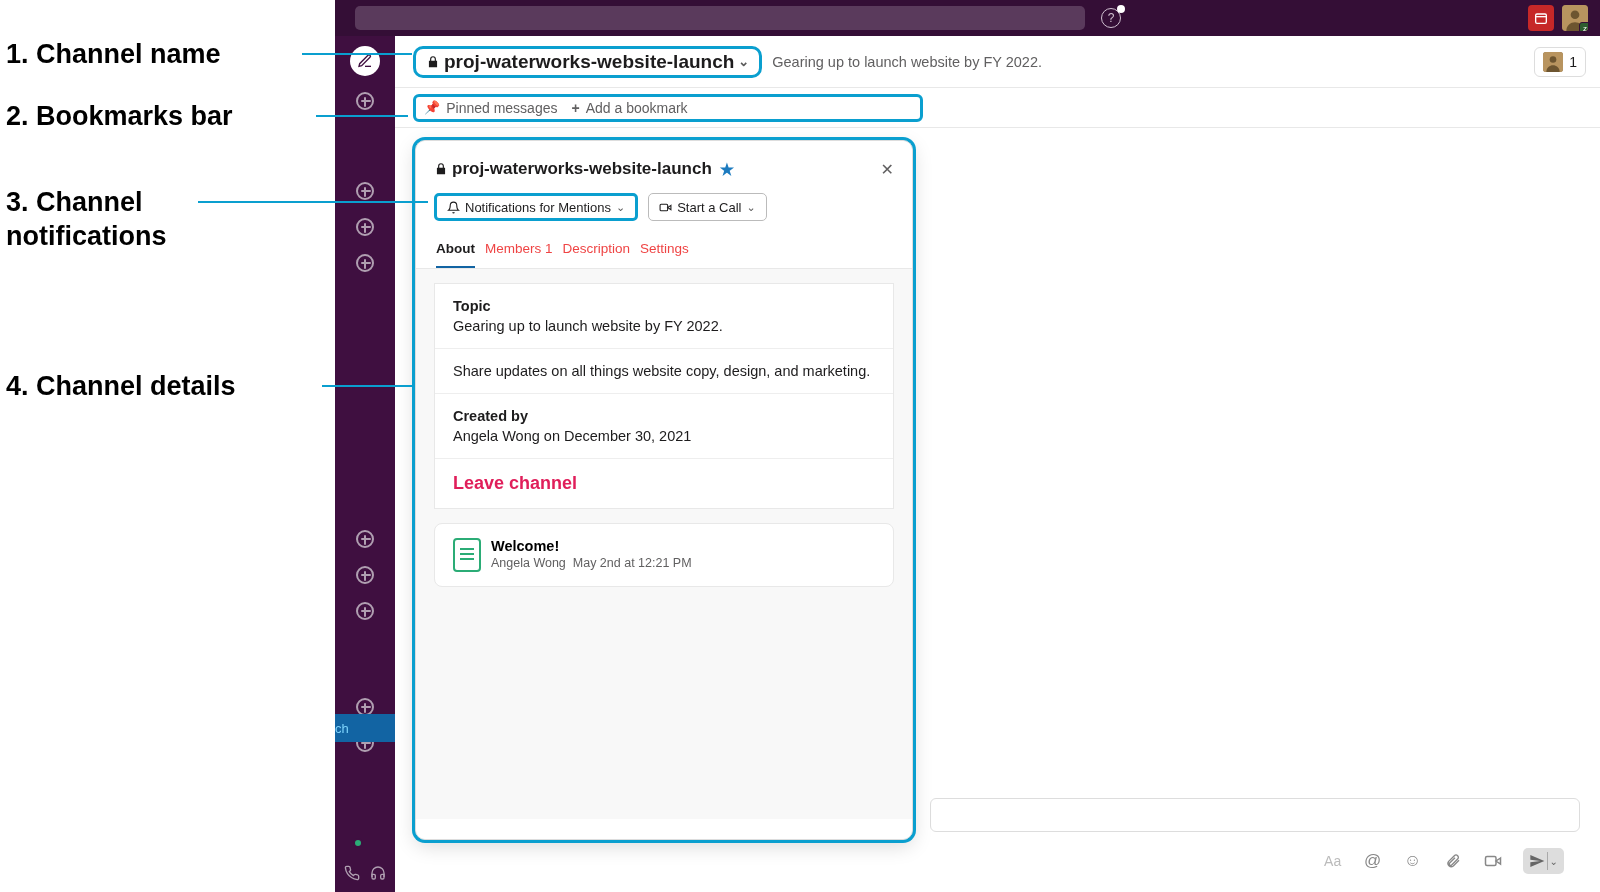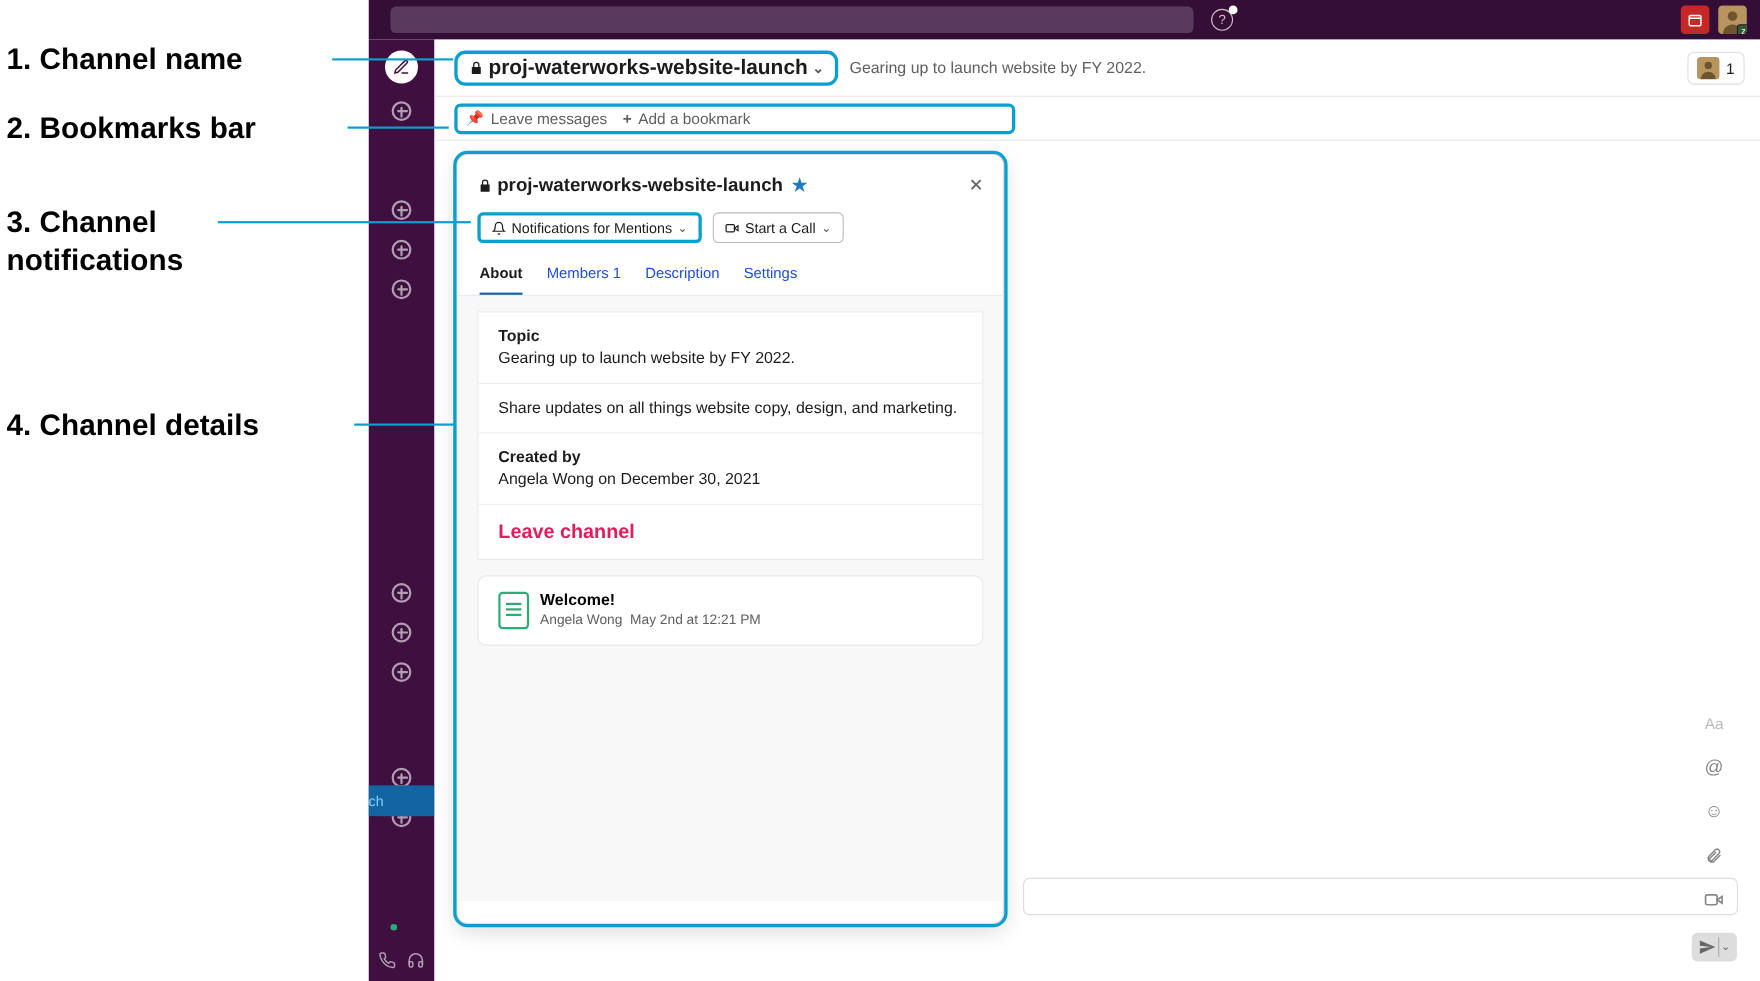--- a/index.html
+++ b/index.html
@@ -63,40 +63,40 @@
 .details-hd { display:flex; align-items:center; padding:18px 18px 6px 18px; }
 .details-title { font-weight:700; font-size:17px; color:#1d1c1d; display:flex; align-items:center; gap:4px; }
 .star-ic { color:#1d7bbf; margin-left:4px; font-size:16px; }
 .close-ic { margin-left:auto; color:#616061; font-size:16px; cursor:pointer; }
 
 .btn-row { display:flex; gap:10px; padding:8px 18px 12px; }
 .btn-outline { display:flex; align-items:center; gap:5px; height:28px; padding:0 10px; border:1px solid #bbb; border-radius:5px; font-size:13px; color:#1d1c1d; background:#fff; }
 .btn-outline.notif { border:3px solid #0a9fcf; }
 .btn-outline .chev { font-size:11px; color:#5a5a5a; }
 
-.tabs-row { display:flex; gap:22px; padding:0 20px; border-bottom:1px solid #e8e8e8; }
-.tab { font-size:13.5px; color:#1d4ed8; padding:8px 0 10px; border-bottom:2px solid transparent; cursor:pointer; }
+.tabs-row { display:flex; gap:10px; padding:0 20px; border-bottom:1px solid #e8e8e8; }
+.tab { font-size:13.5px; color:#ef4444; padding:8px 0 10px; border-bottom:2px solid transparent; cursor:pointer; }
 .tab.active { color:#1d1c1d; font-weight:600; border-bottom-color:#1264A3; }
 
 .card-body { padding:14px 18px; background:#f8f8f8; height:calc(100% - 148px); }
 .section-card { background:#fff; border:1px solid #e8e8e8; border-radius:0; margin-bottom:14px; }
 .sc-row { padding:14px 18px; border-bottom:1px solid #eee; }
 .sc-row:last-child { border-bottom:none; }
 .sc-label { font-weight:600; font-size:14.5px; color:#1d1c1d; margin-bottom:4px; }
 .sc-val { font-size:14.5px; color:#1d1c1d; }
 .leave-row { padding:14px 18px; color:#E01E5A; font-weight:600; font-size:18px; cursor:pointer; }
 .files-card { background:#fff; border:1px solid #e8e8e8; border-radius:8px; padding:14px 18px; }
 .files-label { font-weight:600; font-size:14.5px; margin-bottom:12px; }
 .file-row { display:flex; gap:10px; align-items:flex-start; }
 .file-ic { width:28px; height:34px; border:2px solid #2BAC76; border-radius:4px; position:relative; }
 .file-ic::after { content:""; position:absolute; left:5px; right:5px; top:8px; height:2px; background:#2BAC76; box-shadow:0 5px 0 #2BAC76, 0 10px 0 #2BAC76; }
 .file-name { font-weight:700; font-size:14.5px; }
 .file-meta { font-size:12.5px; color:#616061; margin-top:2px; }
 .composer-box { position:absolute; left:515px; right:20px; bottom:60px; height:34px; border:1px solid #ddd; border-radius:6px; }
-.composer-toolbar { position:absolute; right:21px; bottom:18px; display:flex; align-items:center; gap:20px; color:#888;flex-direction:column; }
+.composer-toolbar { position:absolute; right:36px; bottom:18px; display:flex; align-items:center; gap:20px; color:#888; }
 .ct-ic { width:20px; height:20px; display:flex; align-items:center; justify-content:center; font-size:17px; }
 .send-btn { display:flex; align-items:center; background:#ddd; border-radius:5px; padding:4px 6px; color:#666; gap:2px; }
 .send-div { width:1px; height:18px; background:#aaa; }
 .Aa { color:#bbb; font-size:14px; }
 
 svg { display:block; }
 .lock-ic { width:14px; height:14px; }
 </style>
 </head>
 <body>
@@ -218,21 +218,21 @@
           </svg>
         </div>
       <span class="member-count">1</span>
     </div>
   </div>
 
   <div class="bookmarks">
     <div class="bk-pill">
       <div class="bk-item">
         <span class="pin">📌</span>
-        <span>Leave messages</span>
+        <span>Pinned messages</span>
       </div>
       <div class="bk-item">
         <span class="plus-ic">+</span>
         <span>Add a bookmark</span>
       </div>
     </div>
   </div>
 
   <div class="details-card">
     <div class="details-inner">

